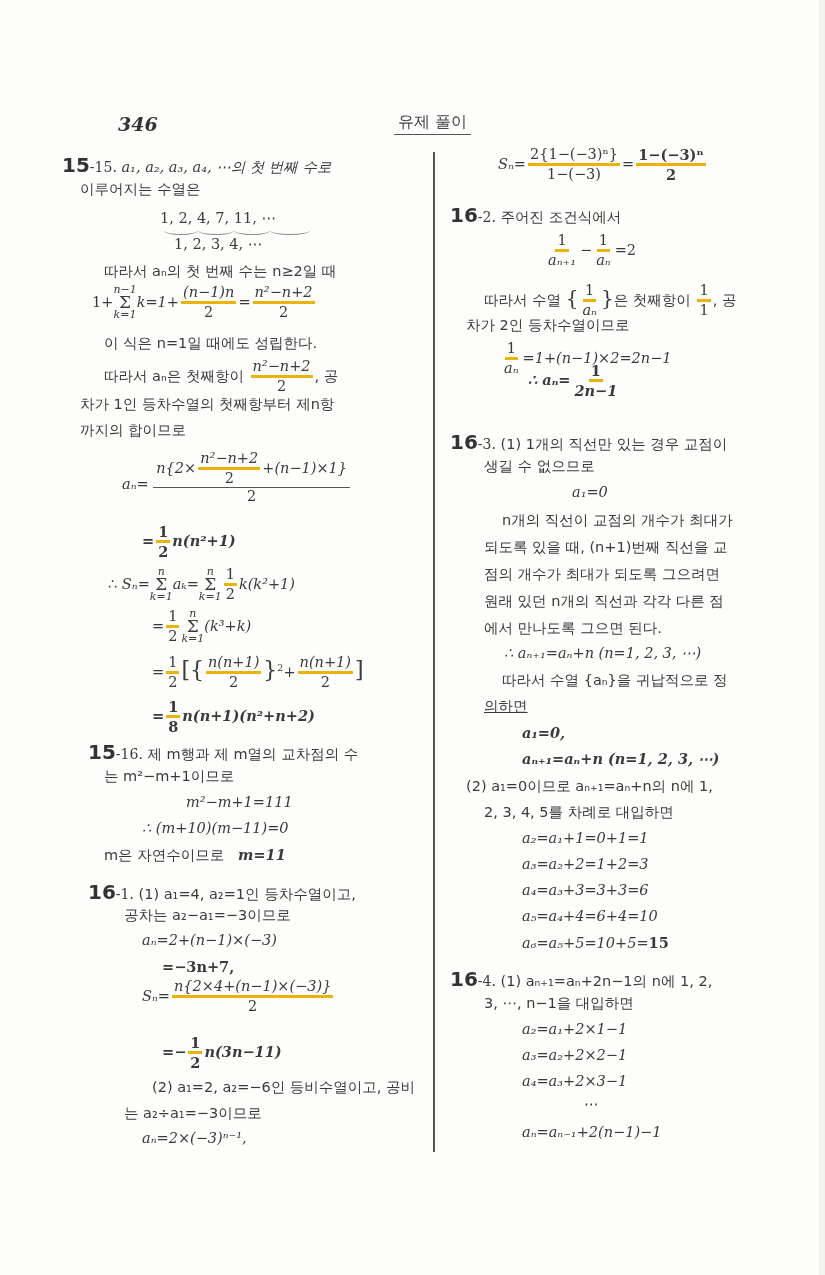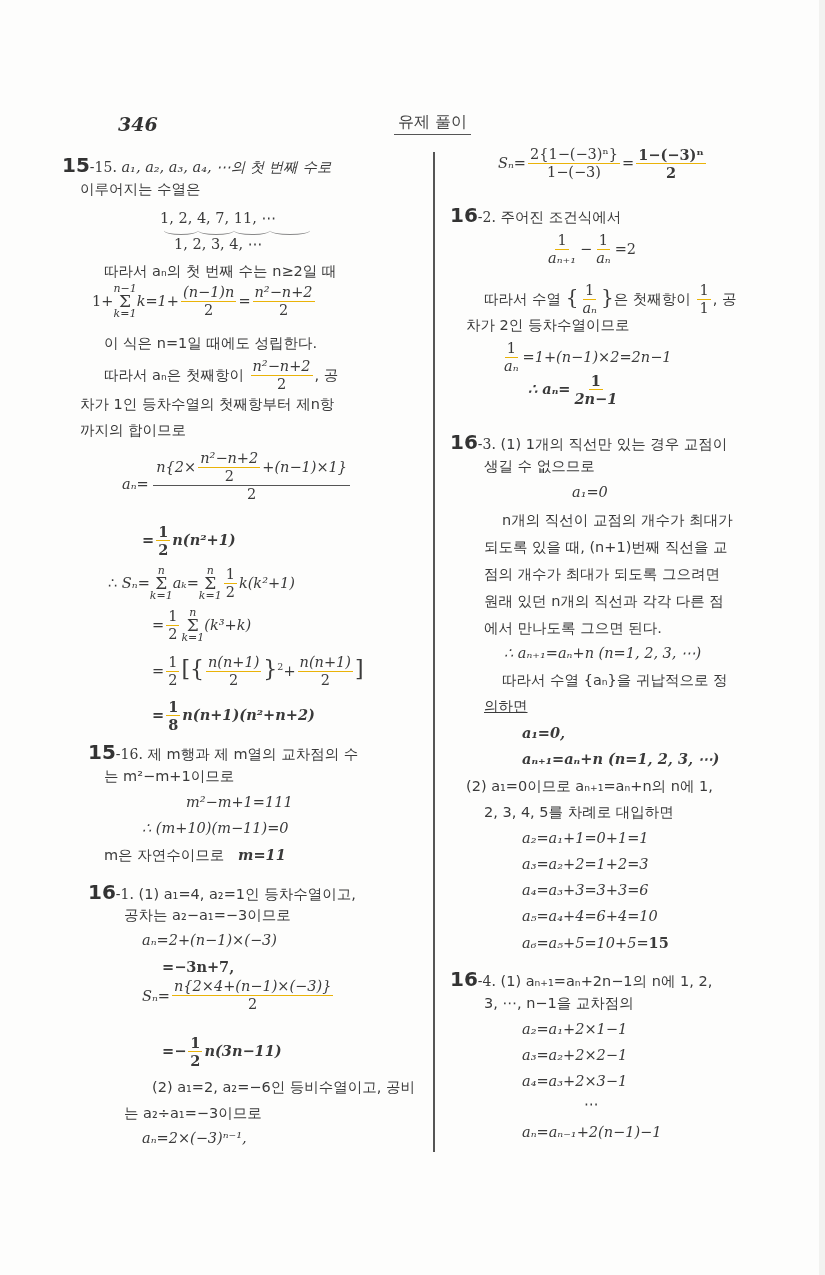--- a/index.html
+++ b/index.html
@@ -24,21 +24,21 @@
   .line { position:absolute; white-space:nowrap; font-family:"DejaVu Sans", sans-serif; font-size:14.5px; color:#3a3a3a; }
   .m { font-family:"DejaVu Serif", serif; }
   .i { font-style:italic; font-family:"DejaVu Serif", serif; }
   .b { font-weight:bold; }
   .pnum {
     font-family:"DejaVu Sans", sans-serif; font-weight:bold; font-size:20px; color:#333;
   }
   .psub { font-family:"DejaVu Serif", serif; font-size:14px; }
   sub, sup { font-size:9.5px; line-height:0; }
   .frac { display:inline-flex; flex-direction:column; align-items:center; vertical-align:middle; margin:0 2px; }
-  .frac .num { border-bottom:1px solid #eab308; padding:0 2px; line-height:17px; }
+  .frac .num { border-bottom:3px solid #eab308; padding:0 2px; line-height:17px; }
   .frac .den { line-height:17px; padding:0 2px; }
   .sum { display:inline-flex; flex-direction:column; align-items:center; vertical-align:middle; line-height:10px; }
   .sum .sig { font-size:17px; line-height:15px; }
   .sum .lim { font-size:11px; font-style:italic; }
   .arc { position:absolute; border-bottom:1.2px solid #888; border-radius:0 0 50% 50%; height:8px; }
 </style>
 </head>
 <body>
 
 <div class="page-edge"></div>
@@ -234,21 +234,21 @@
           <span class="den">1</span>
         </span><span>, 공</span>
     </div>
     <div class="line" style="left:466px;top:316px;">차가 2인 등차수열이므로</div>
     <div class="line m" style="left:500px;top:340px;">
       <span class="frac">
           <span class="num">1</span>
           <span class="den i">aₙ</span>
         </span><span class="i">=1+(n−1)×2=2n−1</span>
     </div>
-    <div class="line m b" style="left:528px;top:372px;text-align:center;">
+    <div class="line m b" style="left:528px;top:362px;text-align:center;">
       <span class="i">∴ aₙ=</span><span class="frac">
           <span class="num">1</span>
           <span class="den i">2n−1</span>
         </span>
     </div>
   </div>
 
   <div>
     <div class="line" style="left:450px;top:430px;">
       <span class="pnum">16</span><span class="psub">-3.</span>
@@ -275,20 +275,20 @@
     <div class="line m" style="left:522px;top:934px;">
       <span class="i">a₆=a₅+5=10+5=</span><span class="b">15</span>
     </div>
   </div>
 
   <div>
     <div class="line" style="left:450px;top:967px;">
       <span class="pnum">16</span><span class="psub">-4.</span>
       <span>(1) aₙ₊₁=aₙ+2n−1의 n에 1, 2,</span>
     </div>
-    <div class="line" style="left:484px;top:994px;">3, ⋯, n−1을 교차점의</div>
+    <div class="line" style="left:484px;top:994px;">3, ⋯, n−1을 대입하면</div>
     <div class="line m i" style="left:522px;top:1021px;">a₂=a₁+2×1−1</div>
     <div class="line m i" style="left:522px;top:1047px;">a₃=a₂+2×2−1</div>
     <div class="line m i" style="left:522px;top:1073px;">a₄=a₃+2×3−1</div>
     <div class="line m" style="left:584px;top:1096px;">⋯</div>
     <div class="line m i" style="left:522px;top:1124px;">aₙ=aₙ₋₁+2(n−1)−1</div>
   </div>
 </div>
 
 </body></html>

